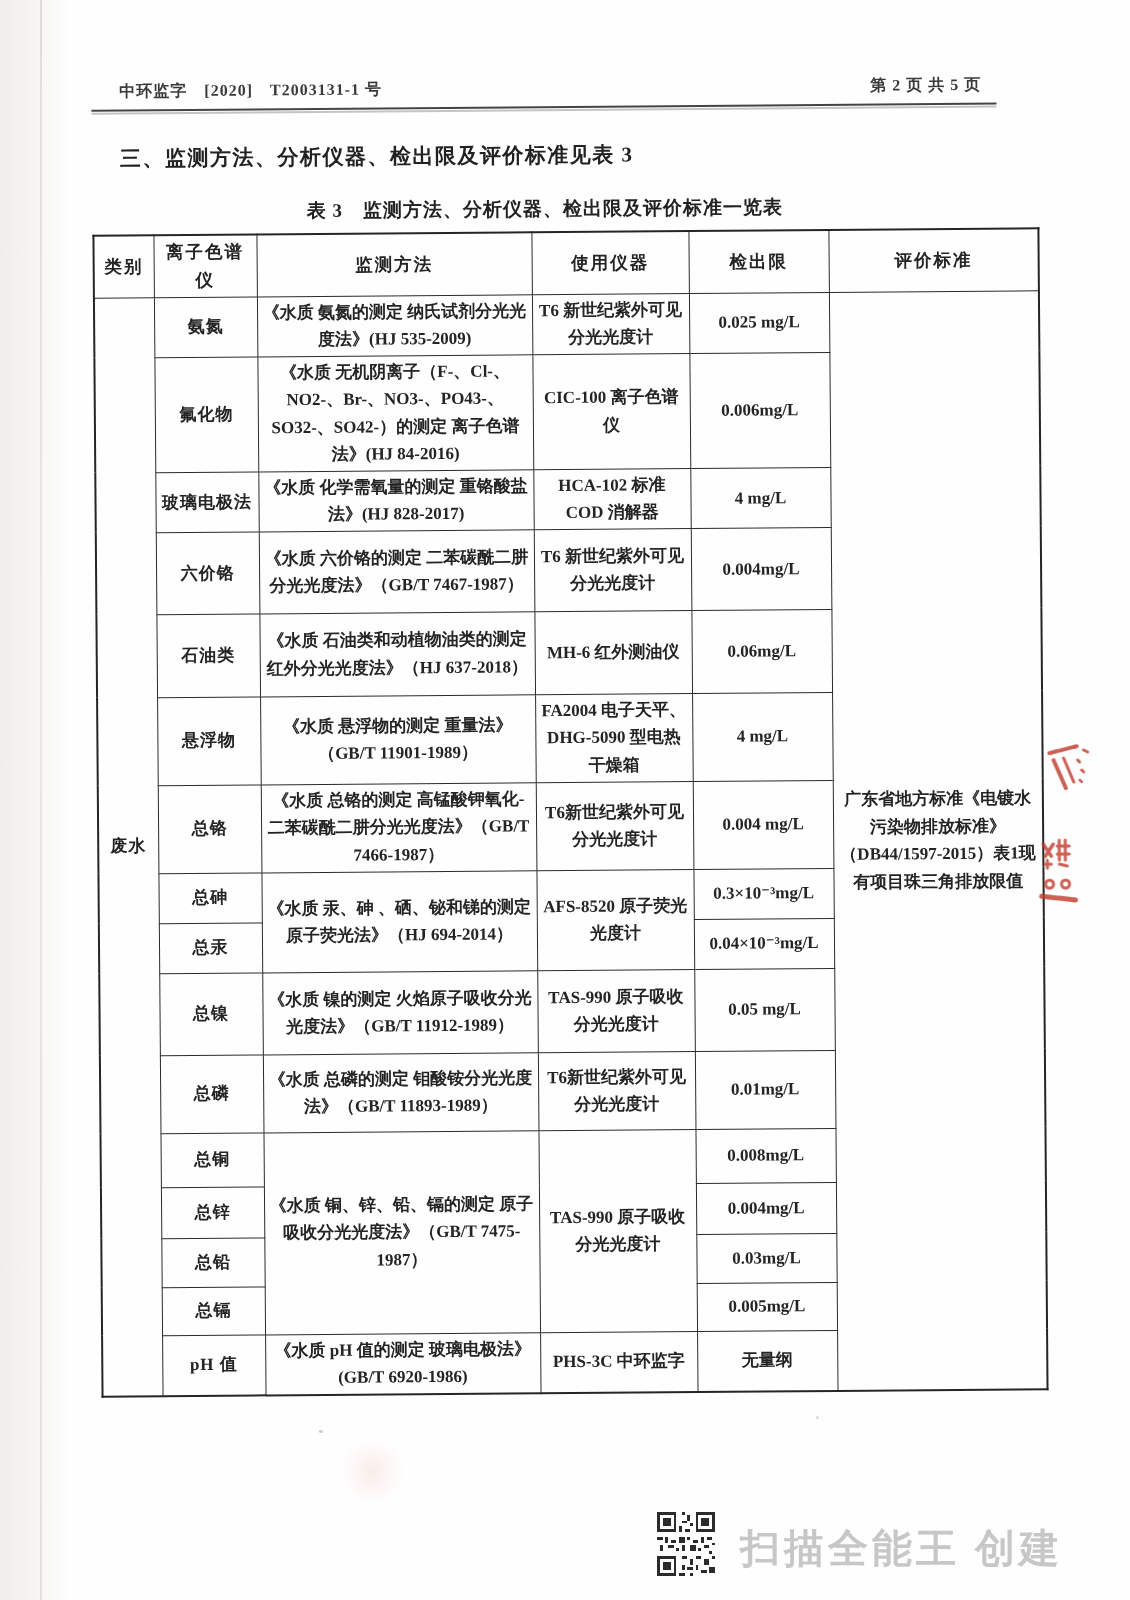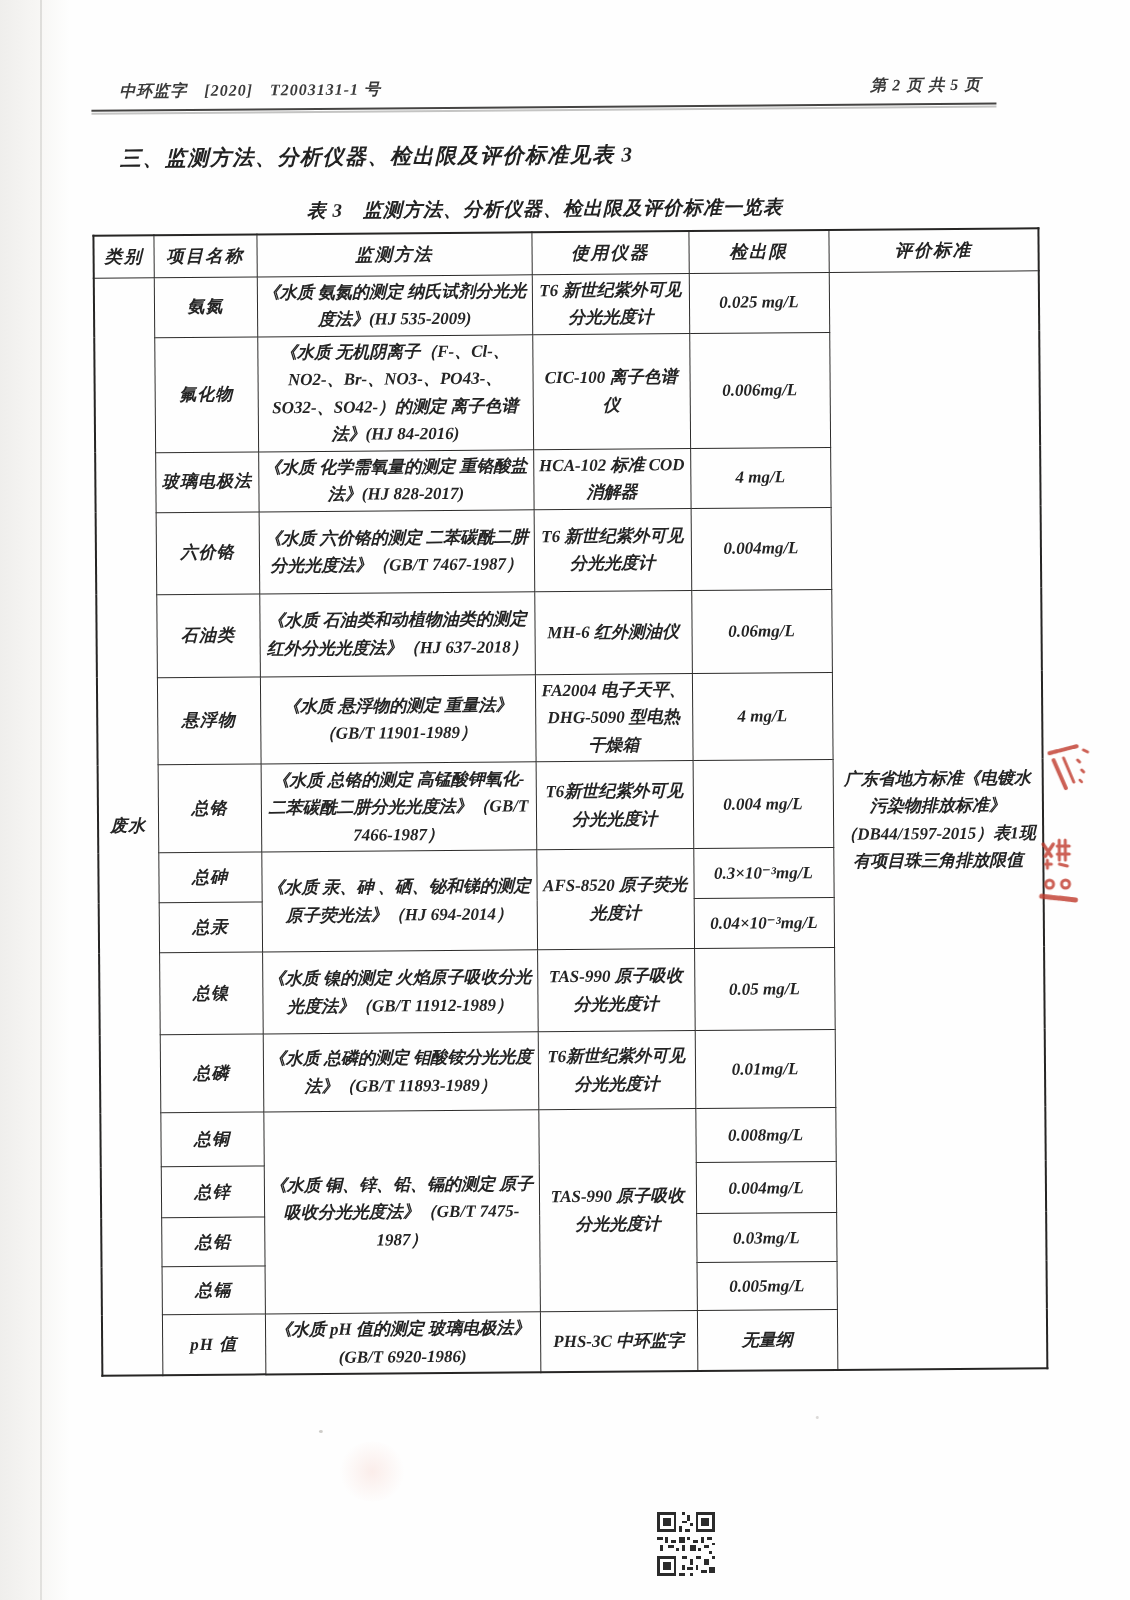--- a/index.html
+++ b/index.html
@@ -5,21 +5,20 @@
   html,body{margin:0;padding:0;}
   body{
     width:1130px;height:1600px;overflow:hidden;
     background:#ffffff;
     font-family:"Liberation Serif","DejaVu Serif",serif;
     color:#1e1e1e;
   }
   .page{
     position:relative;width:1130px;height:1600px;
     background:linear-gradient(90deg,#efeeec 0px,#f7f6f4 38px,#fefefe 70px,#fefefe 100%);
-    font-style:italic;
   }
   .scan-edge{
     position:absolute;left:40px;top:0;width:2px;height:1600px;
     background:linear-gradient(180deg,#d8d7d4,#e4e3e0 40%,#dcdbd8);
     opacity:.8;
   }
   .sheet{position:absolute;left:0;top:0;width:1130px;height:1600px;
     transform:rotate(-0.45deg);transform-origin:50% 35%;}
   .doc-header{
     position:absolute;top:78px;left:123px;width:862px;
@@ -93,21 +92,21 @@
         <col style="width:60px">
           <col style="width:103px">
           <col style="width:275px">
         <col style="width:157px">
           <col style="width:140px">
           <col style="width:210px">
       </colgroup>
       <thead>
         <tr style="height:42px">
           <th>类别</th>
-          <th>项目名称</th>
+          <th>离子色谱仪</th>
           <th>监测方法</th>
           <th>使用仪器</th>
           <th>检出限</th>
           <th>评价标准</th>
         </tr>
       </thead>
       <tbody>
         <tr style="height:58px">
           <td rowspan="16" class="category-cell">废水</td>
           <td class="item-cell">氨氮</td>
@@ -276,13 +275,14 @@
         <rect x="9" y="19" width="1" height="2"></rect>
           <rect x="11" y="20" width="2" height="1"></rect>
           <rect x="14" y="19" width="1" height="2"></rect>
         <rect x="16" y="21" width="2" height="1"></rect>
           <rect x="19" y="20" width="2" height="2"></rect>
         <rect x="8" y="22" width="2" height="1"></rect>
           <rect x="12" y="22" width="1" height="1"></rect>
       </g>
     </svg>
   </div>
+  <div class="footer-watermark">扫描全能王 创建</div>
 </div>
 
 </body></html>

